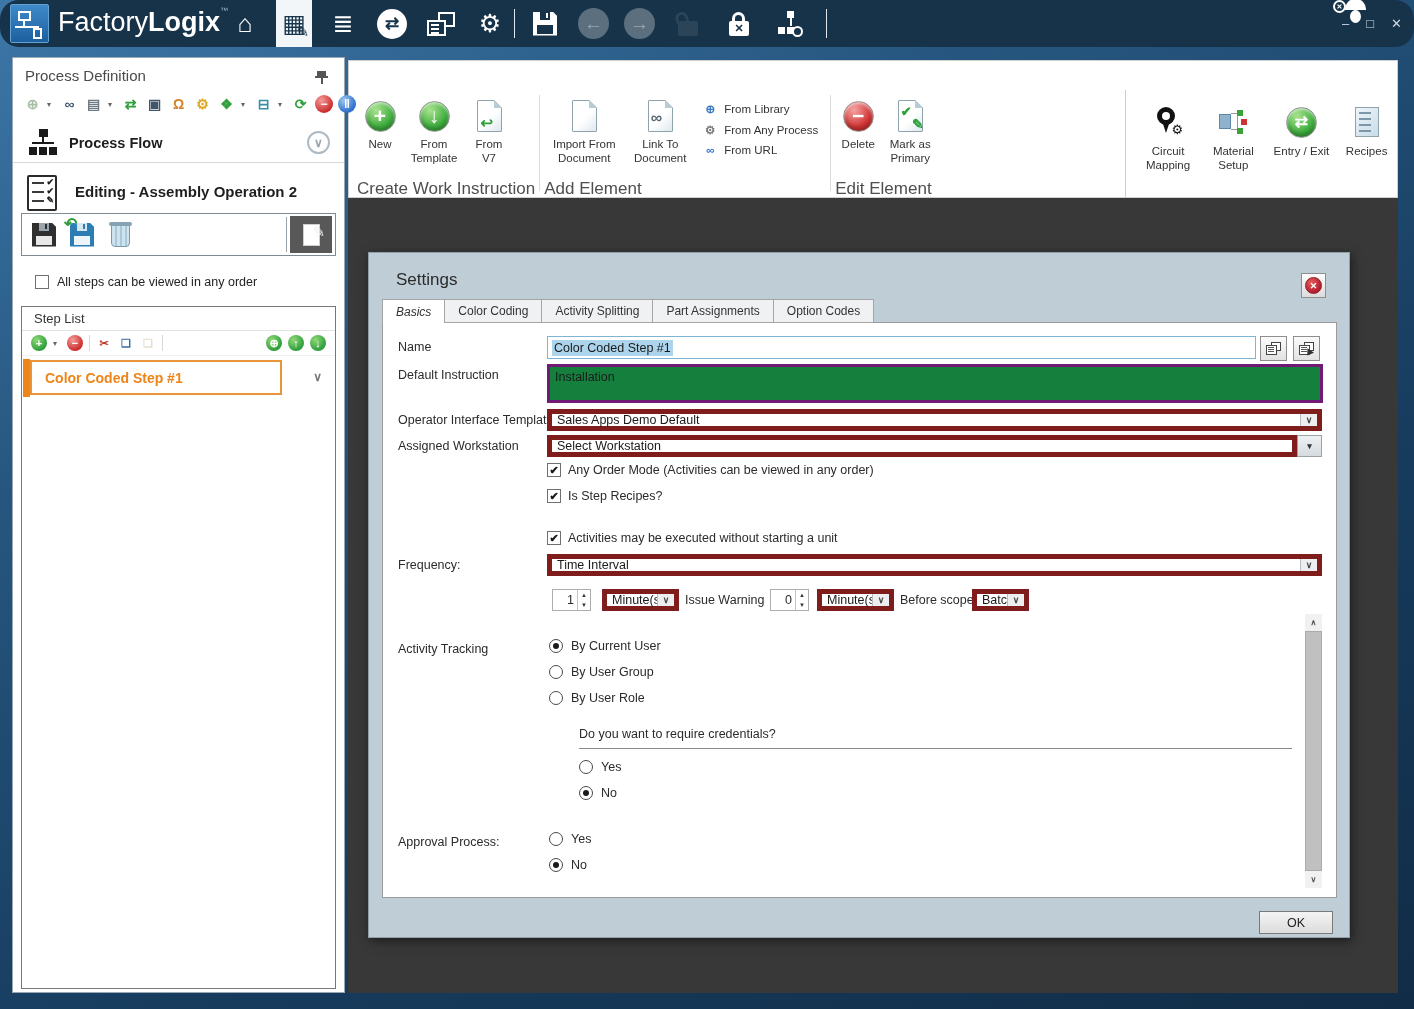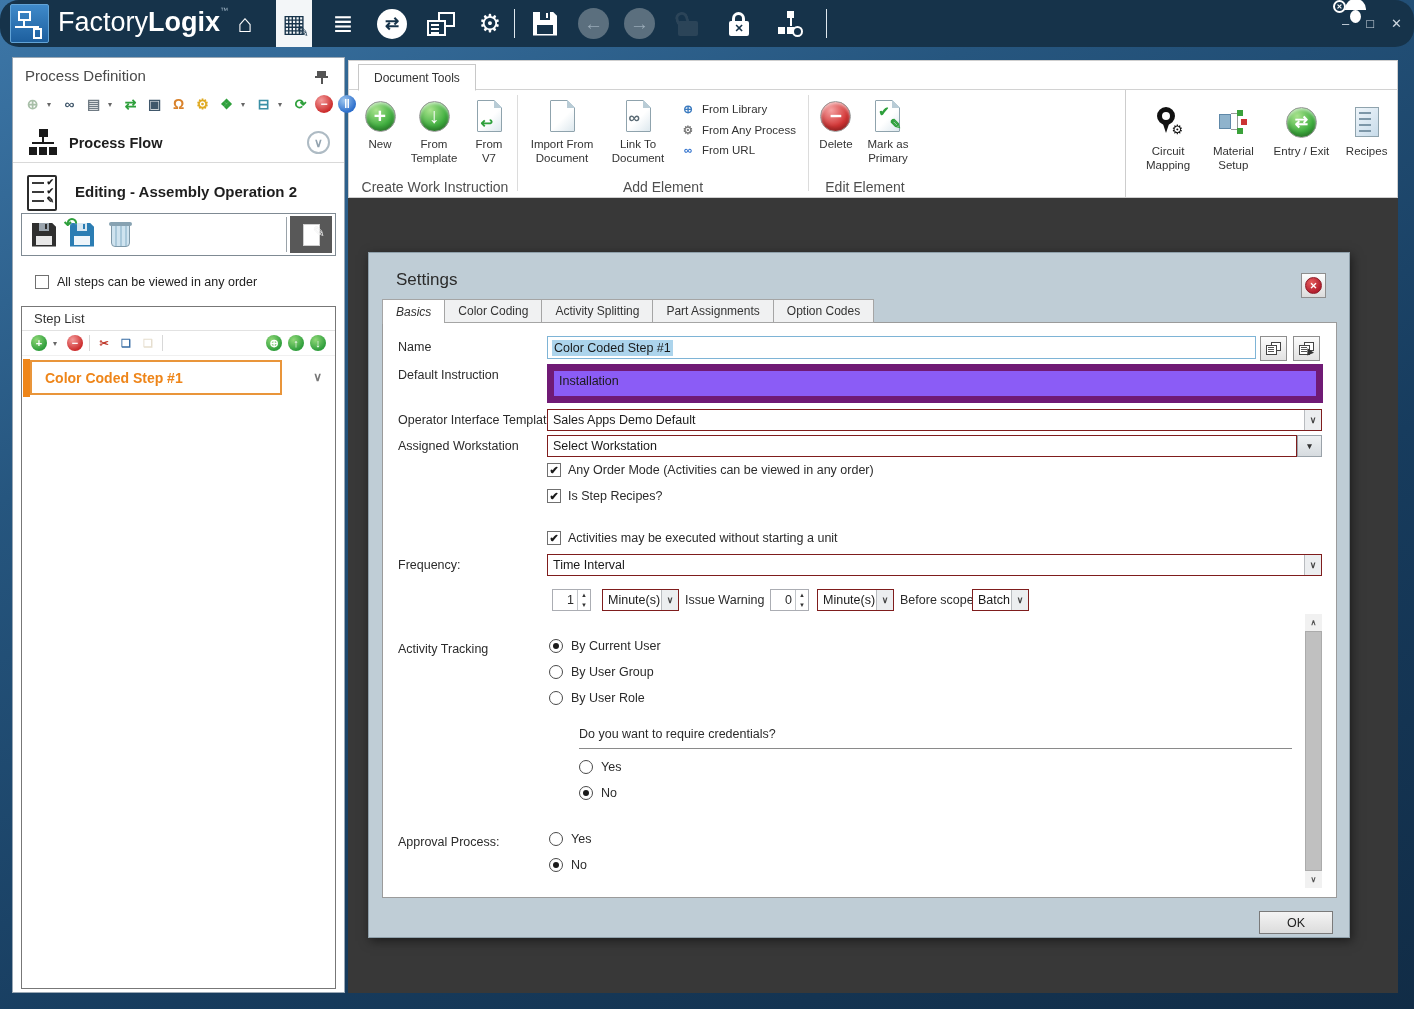--- a/index.html
+++ b/index.html
@@ -122,21 +122,21 @@
   .step-chevron { position:absolute; right:13px; top:11px; color:#777; font-size:12px; font-weight:bold; }
 
   
   .main { position:absolute; left:348px; top:60px; right:16px; bottom:16px; }
   .ribbon { position:relative; height:138px; background:#fff; border:1px solid #cfcfcf; z-index:2; }
   .ribbon-tabs { height:29px; border-bottom:1px solid #d2d2d2; position:relative; }
   .rtab { position:absolute; left:9px; top:3px; height:27px; padding:0 15px; border:1px solid #c8c8c8; border-bottom:1px solid #fff; background:#fff; font-size:12px; color:#333; display:flex; align-items:center; z-index:2; }
   .ribbon-body { position:absolute; top:29px; left:0; right:0; bottom:0; display:flex; padding-left:8px; }
   .rgroup { display:flex; flex-direction:column; padding-top:2px; }
   .rgroup-items { flex:1; display:flex; align-items:flex-start; }
-  .rgroup-label { height:20px; text-align:center; font-size:14px; color:#4f4f4f; padding-top:2px; }
+  .rgroup-label { height:20px; text-align:left; font-size:17px; color:#4f4f4f; padding-top:2px; }
   .rsep { width:1px; background:#dcdcdc; margin:5px 4px 6px; }
   .rbtn { display:flex; flex-direction:column; align-items:center; padding:5px 5px 0; font-size:11.5px; color:#333; line-height:14px; text-align:center; }
   .rbtn .ic { height:38px; display:flex; align-items:center; justify-content:center; margin-bottom:2px; }
   .circle3d { width:31px; height:31px; border-radius:50%; border:1px solid #9a9a9a; color:#fff; font-size:21px; font-weight:bold; display:flex; align-items:center; justify-content:center; box-shadow:inset 0 2px 3px rgba(255,255,255,.6), inset 0 -3px 4px rgba(0,0,0,.25); }
   .circle3d.green { background:radial-gradient(circle at 35% 28%, #a9e38d, #3fae3f 60%, #2e8f2e); }
   .circle3d.red { background:radial-gradient(circle at 35% 28%, #f5a3a3, #d23535 60%, #b22222); }
   .doc-shape { position:relative; width:25px; height:32px; background:linear-gradient(135deg,#ffffff 55%,#dde8ee); border:1px solid #8fa3ad; border-radius:1px; }
   .doc-shape .fold { position:absolute; right:-1px; top:-1px; width:8px; height:8px; background:linear-gradient(225deg,#fff 45%,#b9ccd6 50%); }
   .doc-shape .ov { position:absolute; font-weight:bold; }
   .add-links { display:flex; flex-direction:column; gap:7px; padding:10px 8px 0 6px; font-size:11.5px; color:#333; }
@@ -169,22 +169,22 @@
   .flabel { position:absolute; left:15px; }
   .tinput { position:absolute; height:23px; border:1px solid #abadb3; background:#fff; display:flex; align-items:center; padding:0 4px; font-size:12.5px; color:#1a1a1a; }
   .tinput.focus { border-color:#7eb4d6; }
   .selhl { background:#ACD4EC; padding:1px 2px; }
   .minibtn { position:absolute; width:27px; height:25px; background:linear-gradient(#fbfbfb,#e2e2e2); border:1px solid #8e8e8e; display:flex; align-items:center; justify-content:center; }
   .mini-docs { position:relative; width:15px; height:13px; }
   .mini-docs .b1 { position:absolute; right:0; top:0; width:10px; height:9px; border:1px solid #444; background:#fff; }
   .mini-docs .b2 { position:absolute; left:0; bottom:0; width:11px; height:10px; border:1px solid #444; background:#fff; }
   .mini-docs .b2 i { position:absolute; left:1px; top:1px; width:6px; height:1px; background:#555; box-shadow:0 2px 0 #555, 0 4px 0 #555; }
   .mini-docs.alt .b2::after { content:""; position:absolute; right:-4px; bottom:-2px; border-left:4px solid transparent; border-right:4px solid transparent; border-top:6px solid #333; transform:rotate(35deg); }
-  .tarea { position:absolute; border:7px solid #701a75; background:#8b5cf6; padding:3px 5px; font-size:12.5px; color:#1a1a1a; }
-  .combo { position:absolute; height:22px; border:1px solid #7f1d1d; background:#fff; display:flex; align-items:center; font-size:12.5px; color:#1a1a1a; }
+  .tarea { position:absolute; border:3px solid #701a75; background:#15803d; padding:3px 5px; font-size:12.5px; color:#1a1a1a; }
+  .combo { position:absolute; height:22px; border:5px solid #7f1d1d; background:#fff; display:flex; align-items:center; font-size:12.5px; color:#1a1a1a; }
   .combo .val { flex:1; padding:0 5px; white-space:nowrap; overflow:hidden; }
   .combo .cv { width:17px; height:100%; display:flex; align-items:center; justify-content:center; border-left:1px solid #b9bcc0; background:#eceef0; font-size:9px; font-weight:bold; color:#444; flex:none; }
   .dropbtn { position:absolute; height:22px; background:linear-gradient(#eef1f3,#d6dbdf); border:1px solid #9aa2a9; display:flex; align-items:center; justify-content:center; font-size:9px; font-weight:bold; color:#333; }
   .chkrow { position:absolute; display:flex; gap:7px; align-items:center; }
   .spin { position:absolute; height:22px; border:1px solid #abadb3; background:#fff; display:flex; }
   .spin .num { flex:1; text-align:right; padding:3px 3px 0 0; font-size:12.5px; }
   .spin .arr { width:13px; border-left:1px solid #c3c6ca; display:flex; flex-direction:column; }
   .spin .arr span { flex:1; display:flex; align-items:center; justify-content:center; font-size:6px; color:#333; }
   .rdrow { position:absolute; display:flex; gap:8px; align-items:center; }
   .rd { width:14px; height:14px; border:1px solid #4a4a4a; border-radius:50%; background:#fff; position:relative; flex:none; }
@@ -377,23 +377,20 @@
       <div class="step-item">
         <span class="step-bar"></span>
         <span class="step-box">Color Coded Step #1</span>
         <span class="step-chevron">∨</span>
       </div>
     </div>
   </aside>
 
   <main class="main">
     <div class="ribbon">
-      <div class="ribbon-tabs">
-        <div class="rtab">Document Tools</div>
-      </div>
       <div class="ribbon-body">
 
         <div class="rgroup">
           <div class="rgroup-items">
             <div class="rbtn" style="min-width:46px">
               <span class="ic">
                   <span class="circle3d green">+</span>
                 </span>
               <span>New</span>
             </div>

